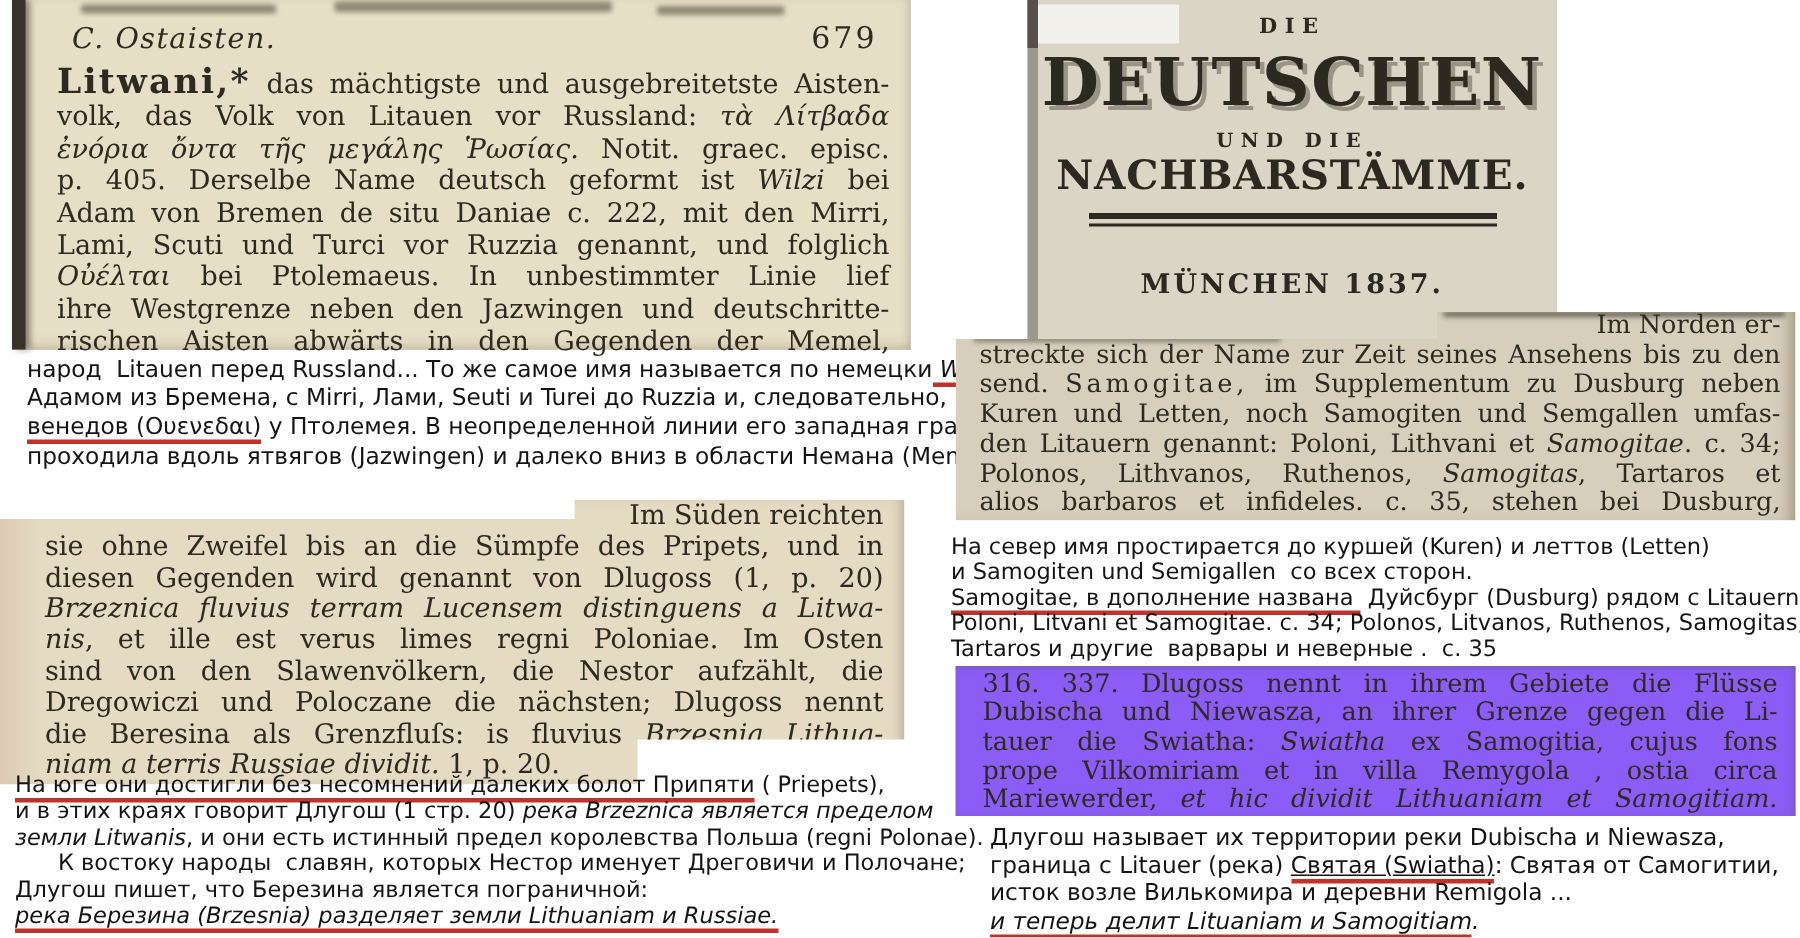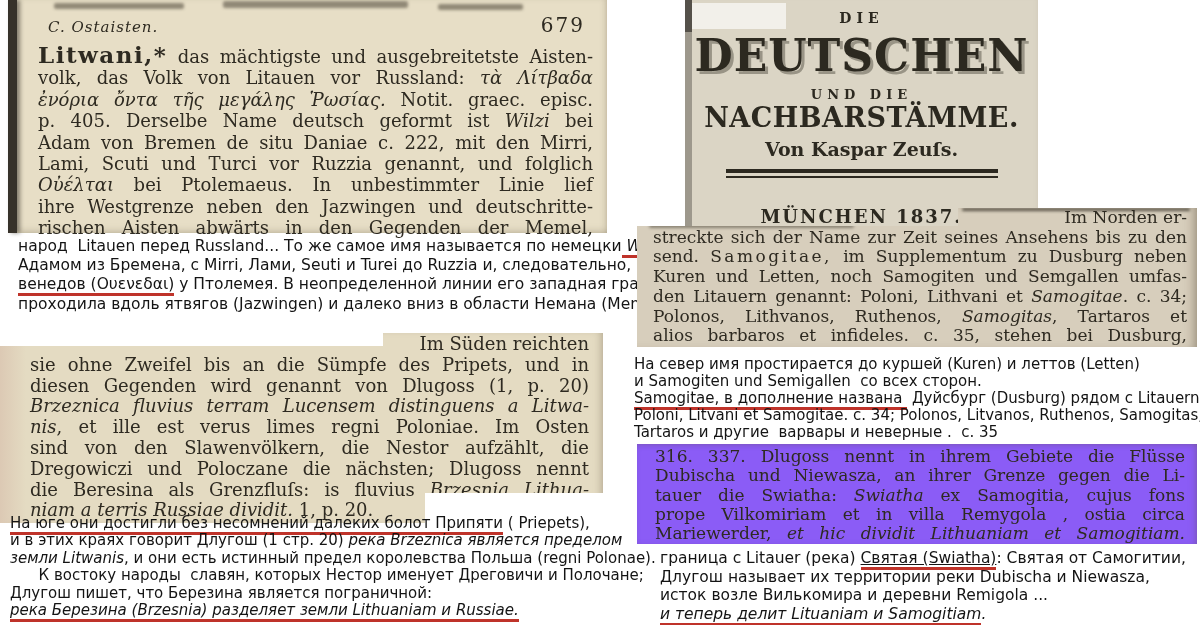--- a/index.html
+++ b/index.html
@@ -11,21 +11,21 @@
   .scan .tline{white-space:normal;}
   .jl{text-align:justify;text-align-last:justify;}
   .r{text-align:right;text-align-last:right;}
 
   #scan1{left:8px;top:0;width:599px;height:233px;background:#e7dec6;
          box-shadow:inset 0 -5px 9px -5px rgba(90,78,55,.35), inset -4px 0 7px -4px rgba(90,78,55,.30);}
   #scan1 .gutter{position:absolute;left:0;top:0;width:9px;height:100%;background:#37322a;
                  box-shadow:3px 0 4px rgba(55,49,40,.55);}
   .artifact{position:absolute;background:rgba(58,52,40,.5);filter:blur(1.6px);border-radius:2px;}
   .s1-head{display:flex;justify-content:space-between;align-items:baseline;padding:13px 22px 0 40px;}
-  .s1-head .hl{font-style:italic;font-size:15px;letter-spacing:1px;}
+  .s1-head .hl{font-style:italic;font-size:19px;letter-spacing:1px;}
   .s1-head .pn{font-size:20px;letter-spacing:2px;}
   .s1-body{padding:7px 14px 0 30px;font-size:18px;line-height:21.4px;}
   .hw{font-weight:bold;font-size:23px;letter-spacing:1.5px;}
 
   #scan2{left:0;top:333px;width:603px;height:190px;background:#e4dbc2;
          clip-path:polygon(383px 0,603px 0,603px 160px,425px 160px,425px 190px,0 190px,0 13px,383px 13px);
          box-shadow:inset -6px 0 9px -5px rgba(90,78,55,.4);}
   #scan2 .lmargin{position:absolute;left:0;top:0;width:26px;height:100%;
                   background:linear-gradient(90deg,#dcc9b4,rgba(220,201,180,0));}
   .s2-body{position:relative;padding:1px 14px 0 30px;font-size:18px;line-height:20.8px;}
@@ -126,21 +126,20 @@
     </div>
 
   <div class="scan" id="titlescan">
     <div class="edge"></div>
     <div class="edge-dark"></div>
     <div class="patch"></div>
     <div class="tp-die">DIE</div>
     <div class="tp-main">DEUTSCHEN</div>
     <div class="tp-unddie">UND DIE</div>
     <div class="tp-nach">NACHBARSTÄMME.</div>
-    <div class="tp-author">Von Kaspar Zeuſs.</div>
     <div class="tp-rule"></div>
     <div class="tp-city">MÜNCHEN 1837.</div>
   </div>
 
   <div class="scan" id="scan3">
     <div class="artifact" style="left:325px;top:0;width:228px;height:3px;background:rgba(40,35,25,.7);"></div>
     <div class="artifact" style="left:12px;top:16px;width:205px;height:4px;background:rgba(40,35,25,.45);"></div>
     <div class="s3-body">
         <div class="tline r"><span>Im Norden er-</span></div>
         <div class="tline jl"><span>streckte sich der Name zur Zeit seines Ansehens bis zu den</span></div>
@@ -164,19 +163,19 @@
     <div class="s4-body">
         <div class="tline jl"><span>316. 337.   Dlugoss nennt in ihrem Gebiete die Flüsse</span></div>
         <div class="tline jl"><span>Dubischa und Niewasza, an ihrer Grenze gegen die Li-</span></div>
         <div class="tline jl"><span>tauer die Swiatha: </span><span class="em">Swiatha</span><span> ex Samogitia,  cujus fons</span></div>
         <div class="tline jl"><span>prope Vilkomiriam et in villa Remygola ,  ostia circa</span></div>
         <div class="tline jl"><span>Mariewerder, </span><span class="em">et hic dividit Lithuaniam et Samogitiam.</span></div>
       </div>
   </div>
 
   <div class="cap" id="cap4">
+      <div class="tline"><span>Длугош называет их территории реки Dubischa и Niewasza,</span></div>
       <div class="tline"><span>граница с Litauer (река) </span><span class="ured">Святая (Swiatha)</span><span>: Святая от Самогитии,</span></div>
-      <div class="tline"><span>Длугош называет их территории реки Dubischa и Niewasza,</span></div>
       <div class="tline"><span>исток возле Вилькомира и деревни Remigola ...</span></div>
       <div class="tline"><span class="em red">и теперь делит Lituaniam и Samogitiam</span><span class="em">.</span></div>
     </div>
 
 </div>
 
 </body></html>

